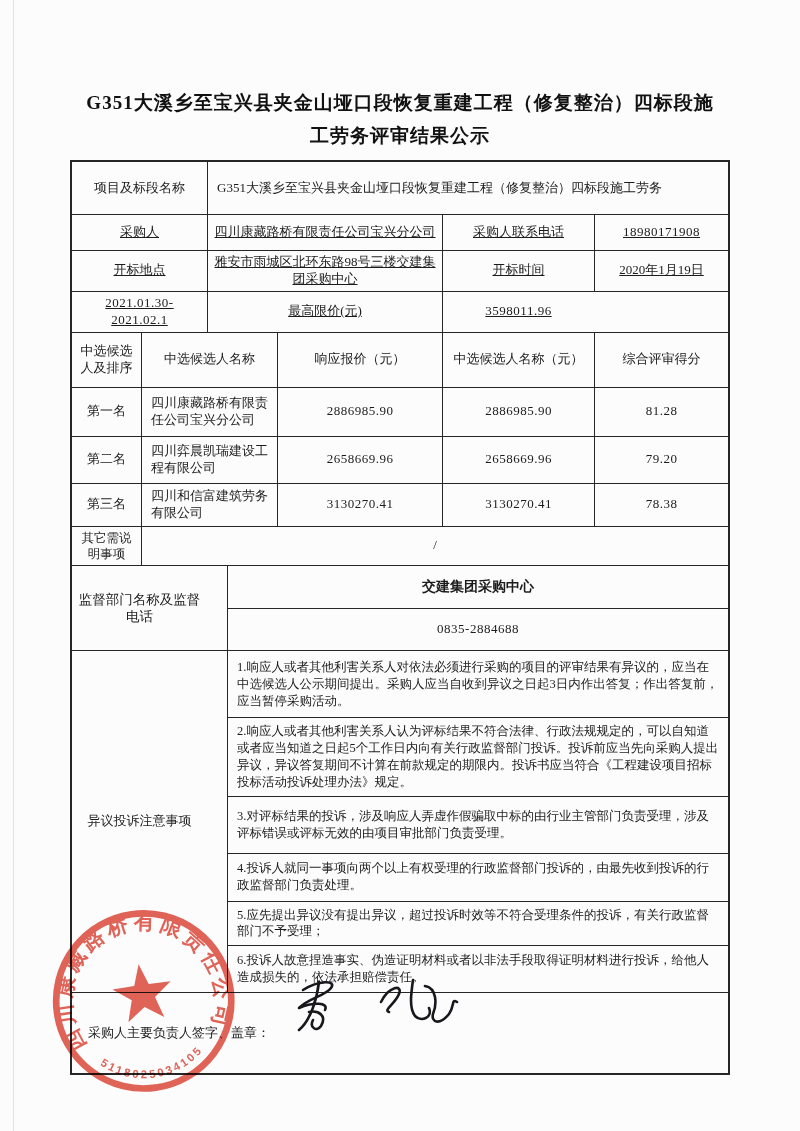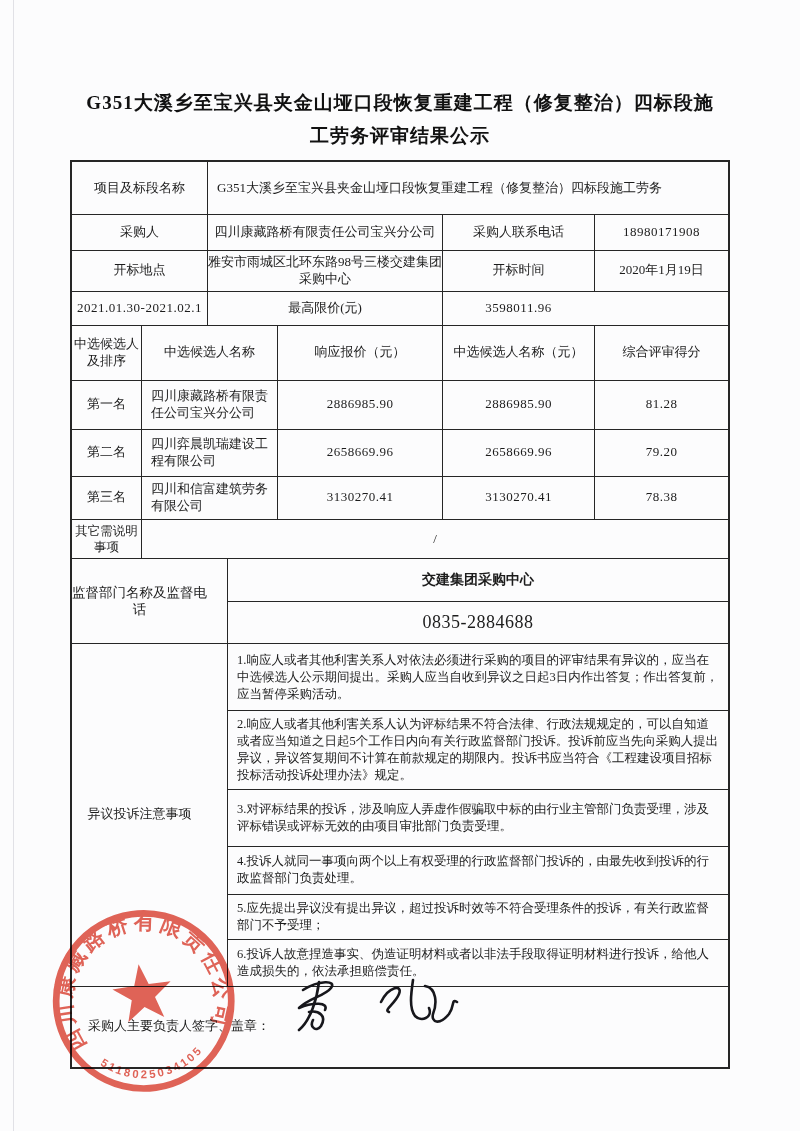--- a/index.html
+++ b/index.html
@@ -28,42 +28,42 @@
   .tbl{
     position:absolute;left:70px;top:160px;width:660px;
     border:2px solid #262626;box-sizing:border-box;
     font-size:13px;
   }
   .row{display:grid;border-top:1.4px solid #262626;}
   .row:first-child{border-top:none;}
   .cell{
     border-left:1.4px solid #262626;
     display:flex;align-items:center;justify-content:center;
-    text-align:center;padding:3px 0;box-sizing:border-box;
+    text-align:center;padding:3px 6px;box-sizing:border-box;
     line-height:1.3;
   }
   .cell:first-child{border-left:none;}
   .cell.left{justify-content:flex-start;text-align:left;padding-left:9px;}
   .r-proj{grid-template-columns:135px 1fr;min-height:52px;}
-  .r-info{grid-template-columns:135px 235px 152px 1fr;}
+  .r-info{grid-template-columns:135px 235px 152px 1fr;text-decoration:underline;}
   .r-cand{grid-template-columns:69px 136px 165px 152px 1fr;}
   .r-other{grid-template-columns:69px 1fr;min-height:32px;}
   .r-two{grid-template-columns:135px 1fr;}
   .stack{display:flex;flex-direction:column;padding:0;align-items:stretch;margin-left:20px;}
   .sub{
     border-top:1.4px solid #262626;display:flex;align-items:center;
     justify-content:center;box-sizing:border-box;padding:3px 6px;
   }
   .sub:first-child{border-top:none;}
   .sub.para{
     justify-content:flex-start;align-items:center;text-align:left;
     font-size:12.5px;line-height:1.35;padding:5px 9px;
   }
   .sup-name{font-size:14px;font-weight:bold;min-height:42px;}
-  .sup-phone{min-height:42px;font-size:18px;}
+  .sup-phone{min-height:42px;font-size:13px;}
   .r-sign{grid-template-columns:1fr;min-height:80px;}
   .sign-cell{
     position:relative;display:flex;align-items:center;
     justify-content:flex-start;padding-left:16px;font-size:13px;
   }
   .num{font-family:"Liberation Serif","DejaVu Serif",serif;letter-spacing:.5px;}
   
   .stamp{
     position:absolute;left:46px;top:900px;width:196px;height:206px;
     opacity:.86;mix-blend-mode:multiply;

